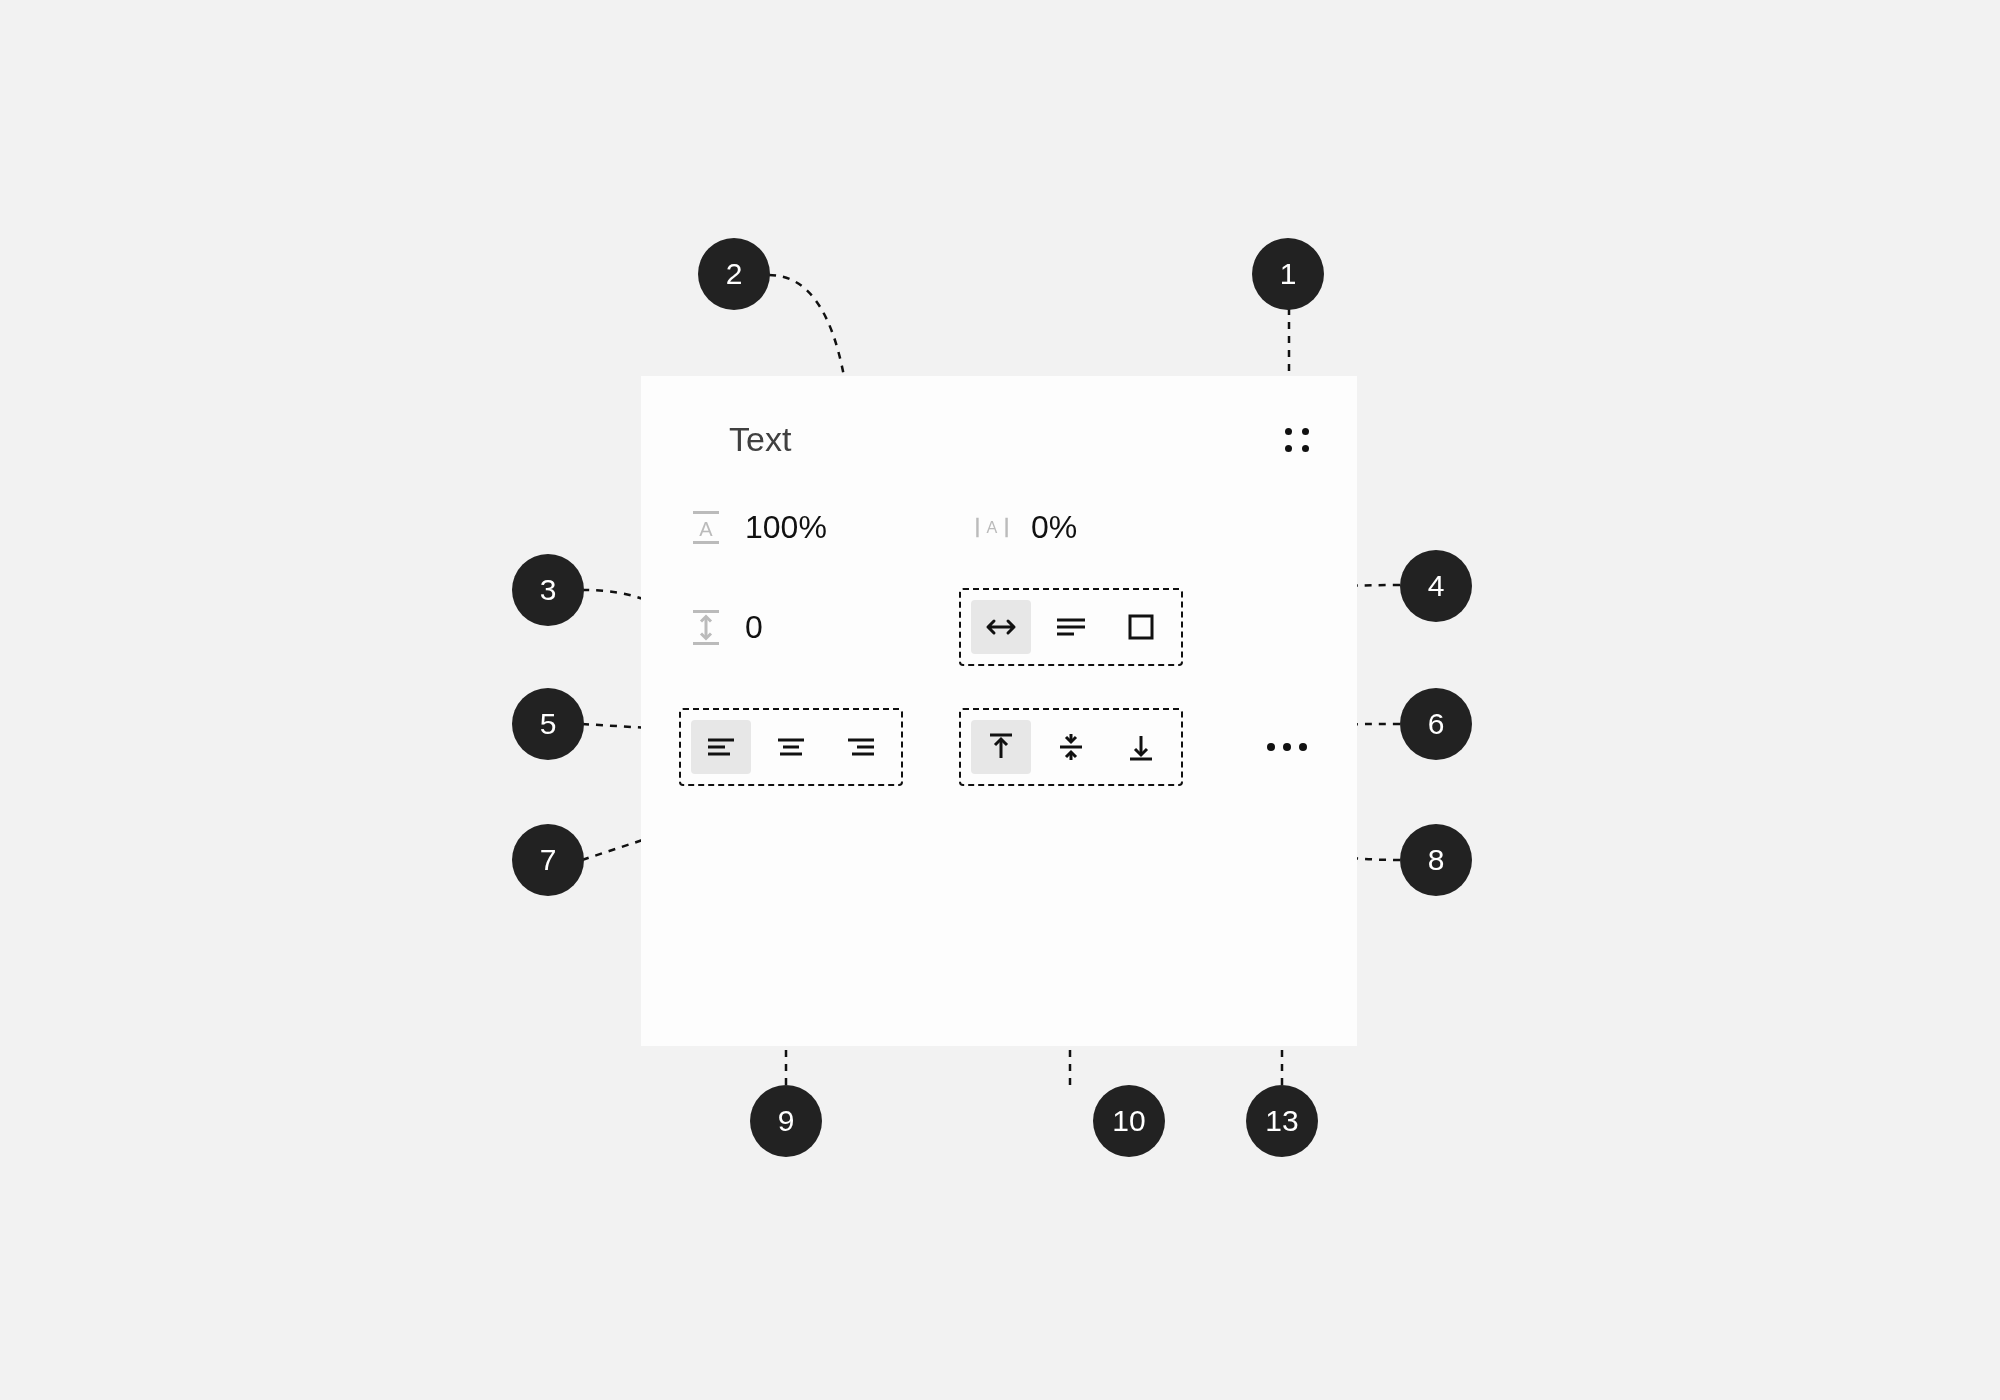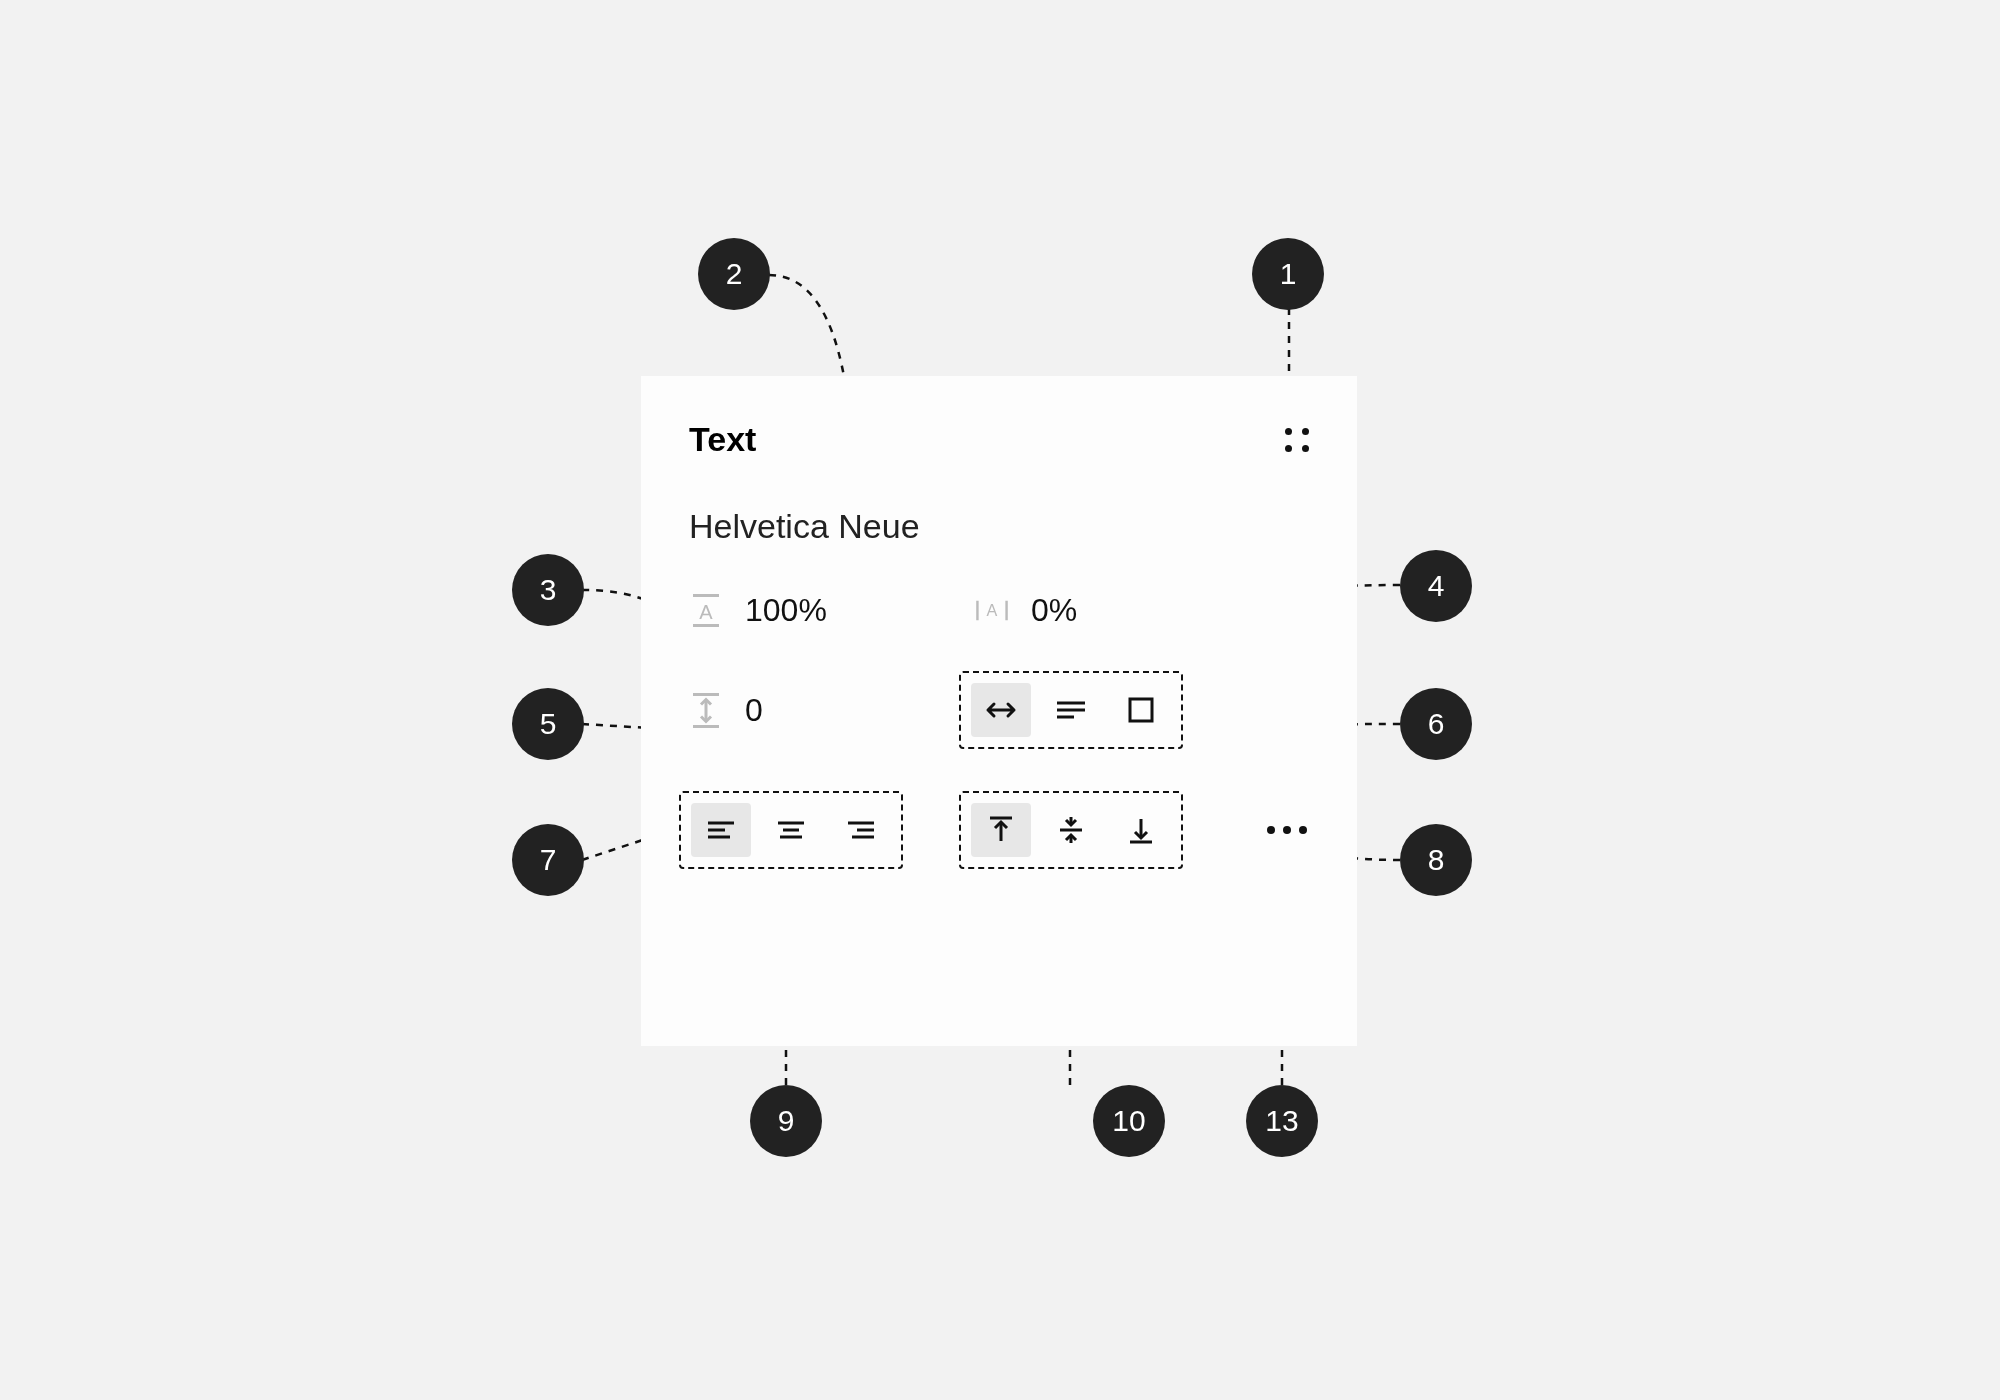--- a/index.html
+++ b/index.html
@@ -25,22 +25,23 @@
     padding: 44px 48px 40px 48px;
   }
   .panel-header {
     display: flex;
     justify-content: space-between;
     align-items: center;
     margin-bottom: 48px;
   }
   .panel-title {
     font-size: 34px;
-    font-weight: 700;
-    color: #000000;
+    font-weight: 400;
+    color: #404040;
+    margin-left: 40px;
   }
   .dots4 {
     width: 24px; height: 24px;
     position: relative;
   }
   .dots4 span {
     position: absolute;
     width: 7px; height: 7px;
     background: #111;
     border-radius: 50%;
@@ -170,21 +171,20 @@
     <div class="panel-header">
       <div class="panel-title">Text</div>
       <div class="dots4">
         <span></span>
           <span></span>
           <span></span>
           <span></span>
       </div>
     </div>
 
-    <div class="font-name">Helvetica Neue</div>
 
 
     <div class="row-rel" style="margin-top:16px;">
       <div class="metric" style="left:0;">
         <span class="icon-slot">
           <svg width="30" height="34" viewBox="0 0 30 34">
             <line x1="2" y1="2" x2="28" y2="2" stroke="#bbb" stroke-width="3"></line>
             <text x="15" y="25" text-anchor="middle" font-size="20" fill="#bbb" font-family="Arial">A</text>
             <line x1="2" y1="32" x2="28" y2="32" stroke="#bbb" stroke-width="3"></line>
           </svg>

